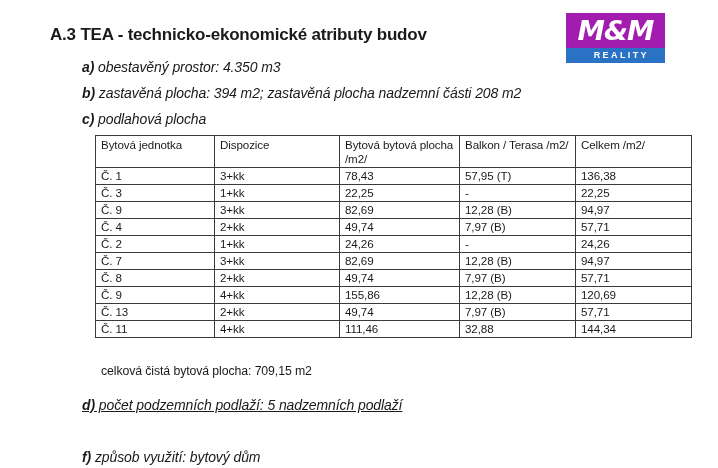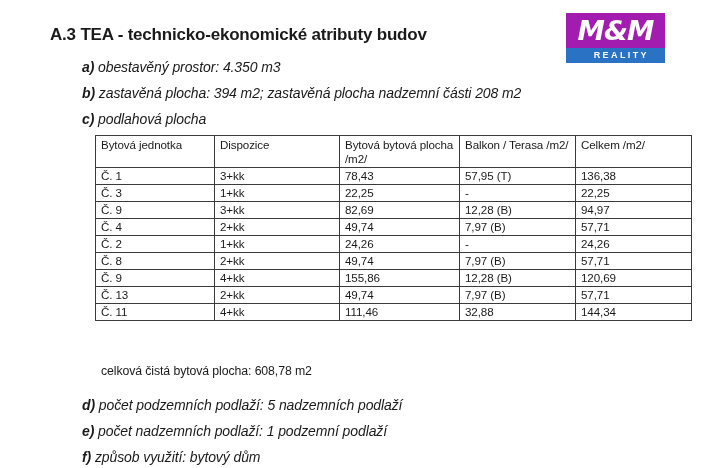--- a/index.html
+++ b/index.html
@@ -103,21 +103,21 @@
   .para .mk {
     font-weight: bold;
     font-style: italic;
   }
   .para .txt {
     font-style: italic;
   }
   .p-a { top: 59px; }
   .p-b { top: 85px; }
   .p-c { top: 111px; }
-  .p-d { top: 397px; }
+  .p-d { top: 397px; text-decoration: underline; }
   .p-e { top: 423px; }
   .p-f { top: 449px; }
 
   .sum-line {
     position: absolute;
     left: 101px;
     top: 364px;
     font-size: 12.3px;
     white-space: nowrap;
     letter-spacing: -0.1px;
@@ -229,20 +229,27 @@
             <td class="c4">57,71</td>
           </tr>
           <tr>
             <td class="c0 b">Č. 2</td>
             <td class="c1">1+kk</td>
             <td class="c2 b">24,26</td>
             <td class="c3">-</td>
             <td class="c4">24,26</td>
           </tr>
           <tr>
+            <td class="c0 b">Č. 7</td>
+            <td class="c1">3+kk</td>
+            <td class="c2 b">82,69</td>
+            <td class="c3">12,28 (B)</td>
+            <td class="c4">94,97</td>
+          </tr>
+          <tr>
             <td class="c0 b">Č. 8</td>
             <td class="c1">2+kk</td>
             <td class="c2 b">49,74</td>
             <td class="c3">7,97 (B)</td>
             <td class="c4">57,71</td>
           </tr>
           <tr>
             <td class="c0 b">Č. 9</td>
             <td class="c1">4+kk</td>
             <td class="c2 b">155,86</td>
@@ -260,27 +267,24 @@
             <td class="c0 b">Č. 11</td>
             <td class="c1">4+kk</td>
             <td class="c2 b">111,46</td>
             <td class="c3">32,88</td>
             <td class="c4">144,34</td>
           </tr>
         </tbody>
     </table>
   </div>
 
-  <div class="sum-line">celková čistá bytová plocha: 608,78 m2</div>
+  <div class="sum-line">celková čistá bytová plocha: 709,15 m2</div>
 
   <div class="para p-d">
     <span class="mk">d)</span><span class="txt"> počet podzemních podlaží: 5 nadzemních podlaží</span>
   </div>
 
-  <div class="para p-e">
-    <span class="mk">e)</span><span class="txt"> počet nadzemních podlaží: 1 podzemní podlaží</span>
-  </div>
 
   <div class="para p-f">
     <span class="mk">f)</span><span class="txt"> způsob využití: bytový dům</span>
   </div>
 
 </div>
 
 </body></html>

